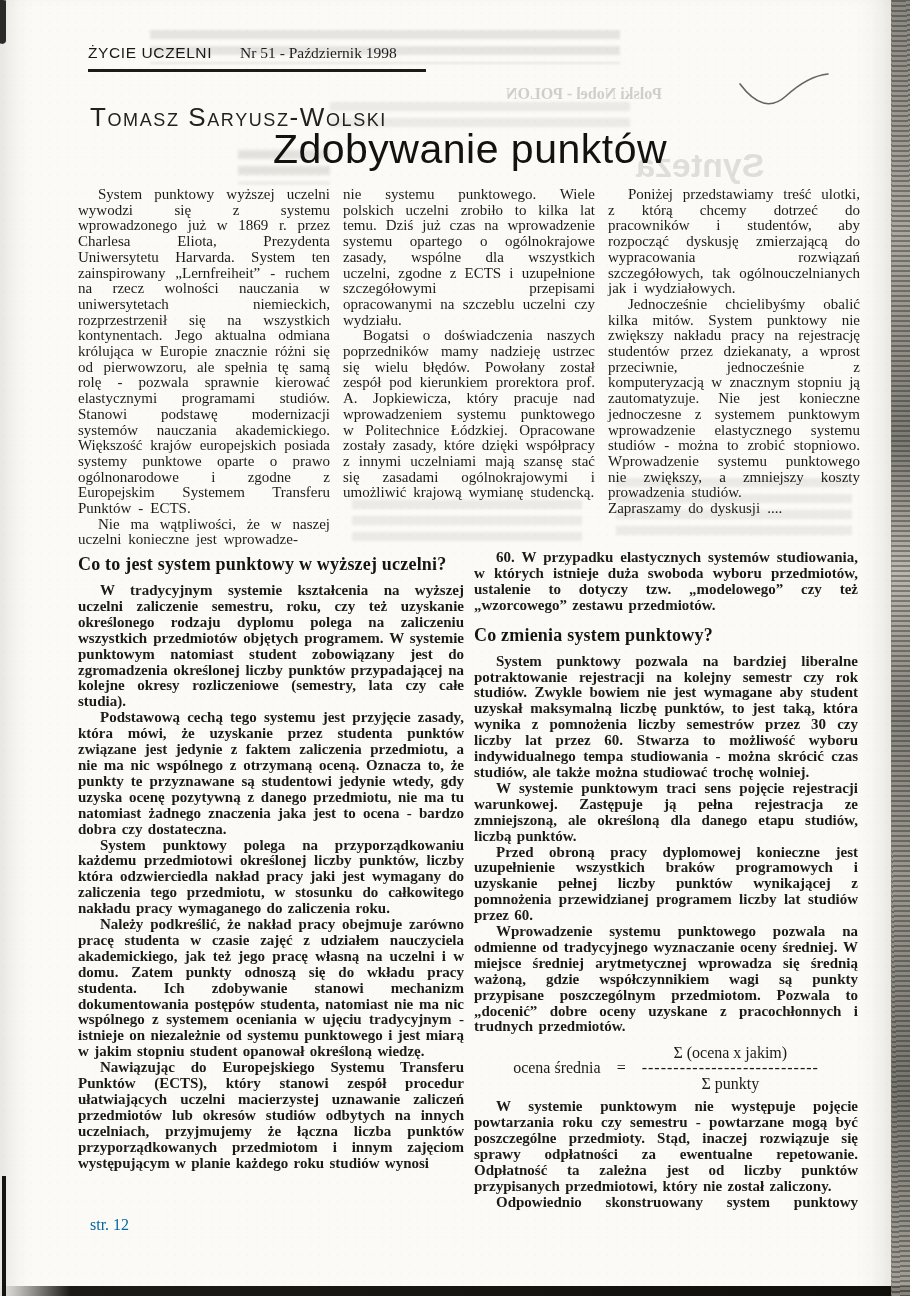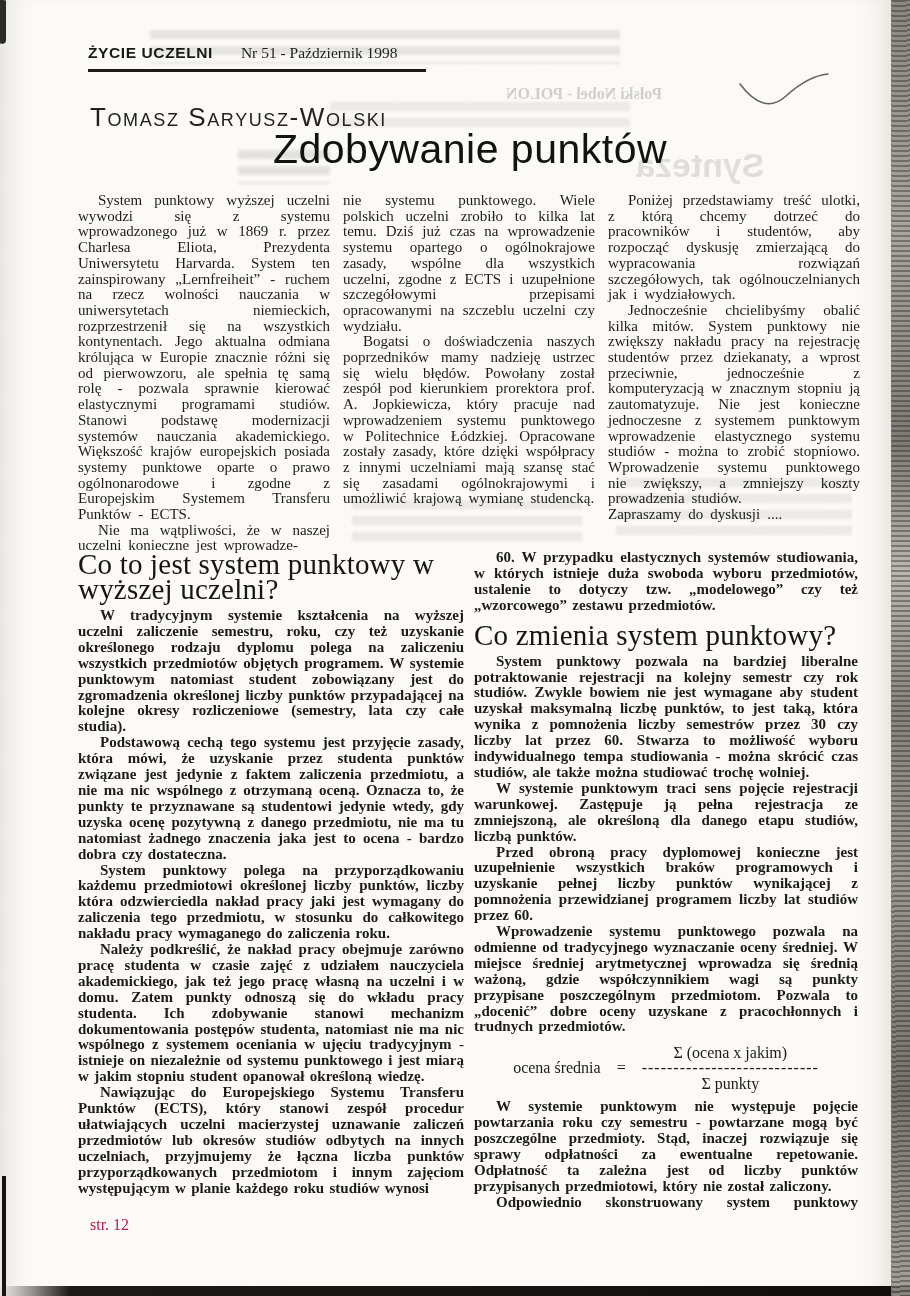--- a/index.html
+++ b/index.html
@@ -30,53 +30,53 @@
   .ghost-headline{left:636px;top:148px;font:bold 34px/1 "Liberation Sans",sans-serif;color:rgba(60,57,52,.14);}
   .smudge{position:absolute;pointer-events:none;opacity:.14;filter:blur(1.1px);
     background:repeating-linear-gradient(180deg,#6a675f 0 9px, transparent 9px 16px);}
   .smudge-a{left:150px;top:30px;width:470px;height:34px;}
   .smudge-b{left:330px;top:102px;width:300px;height:26px;opacity:.10;}
   .smudge-c{left:238px;top:150px;width:92px;height:34px;opacity:.16;filter:blur(1.4px);}
   .smudge-d{left:352px;top:500px;width:230px;height:42px;opacity:.10;}
   .smudge-e{left:616px;top:478px;width:236px;height:64px;opacity:.10;}
   
   .header{position:absolute;left:88px;top:44px;white-space:nowrap;}
-  .masthead{font-family:"Liberation Sans",sans-serif;font-weight:bold;font-size:15.5px;letter-spacing:.6px;color:#181818;}
+  .masthead{font-family:"Liberation Sans",sans-serif;font-weight:normal;font-size:15.5px;letter-spacing:.6px;color:#181818;}
   .issue{font-family:"Liberation Serif",serif;font-size:15.5px;margin-left:24px;color:#1d1d1d;}
   .header-rule{position:absolute;left:88px;top:69px;width:338px;height:3px;background:#1c1b18;}
   .author{position:absolute;left:90px;top:102px;font-family:"Liberation Sans",sans-serif;
     font-variant:small-caps;font-size:26px;letter-spacing:1.6px;color:#22211f;}
   .swoosh{position:absolute;left:738px;top:70px;}
   .title{position:absolute;left:80px;top:126px;width:780px;text-align:center;
     font-family:"Liberation Sans",sans-serif;font-weight:normal;font-size:41px;letter-spacing:.5px;color:#121210;}
   
-  .intro{position:absolute;left:78px;top:187px;width:782px;display:flex;gap:13px;margin-top:6px;}
+  .intro{position:absolute;left:78px;top:187px;width:782px;display:flex;gap:13px;}
   .intro .col{flex:1 1 0;}
   .intro p{margin:0;text-align:justify;text-indent:20px;
     font-size:15px;line-height:15.7px;word-spacing:3.2px;color:#1c1b19;}
   p.noindent{text-indent:0;}
   
   .lower-left{position:absolute;left:78px;top:552px;width:386px;}
   .lower-right{position:absolute;left:474px;top:550px;width:384px;}
   .lower-left p,.lower-right p{margin:0;text-align:justify;text-indent:22px;
     font-size:15px;line-height:15.9px;word-spacing:1.6px;color:#1c1b19;font-weight:bold;}
-  .sec-heading{margin:0 0 6px 0;font-family:"Liberation Serif",serif;font-weight:normal;
-    font-size:29px;line-height:25px;letter-spacing:.2px;color:#161514;}
+  .sec-heading{margin:0 0 6px 0;font-family:"Liberation Serif",serif;font-weight:bold;
+    font-size:18px;line-height:25px;letter-spacing:.2px;color:#161514;}
   .sec-heading.second{margin-top:9px;}
   .lastline{text-align-last:justify;}
   
   .formula-intro{text-indent:0 !important;margin-top:2px !important;}
   .formula{display:flex;justify-content:center;align-items:center;gap:14px;margin:8px 0 6px 0;
     font-size:16px;color:#1c1b19;}
   .formula .lhs{white-space:nowrap;}
   .formula .eq{padding:0 2px;}
   .fraction{display:flex;flex-direction:column;align-items:center;line-height:19px;}
   .fraction .bar{letter-spacing:1px;line-height:12px;}
   
-  .footer{position:absolute;left:90px;top:1216px;font-size:16px;color:#be185d;}
+  .footer{position:absolute;left:90px;top:1216px;font-size:16px;color:#0369a1;}
 </style>
 </head>
 <body>
 
 <div class="page">
 
   <div class="edge-sliver"></div>
   <div class="smudge smudge-a"></div>
   <div class="smudge smudge-b"></div>
   <div class="smudge smudge-c"></div>

